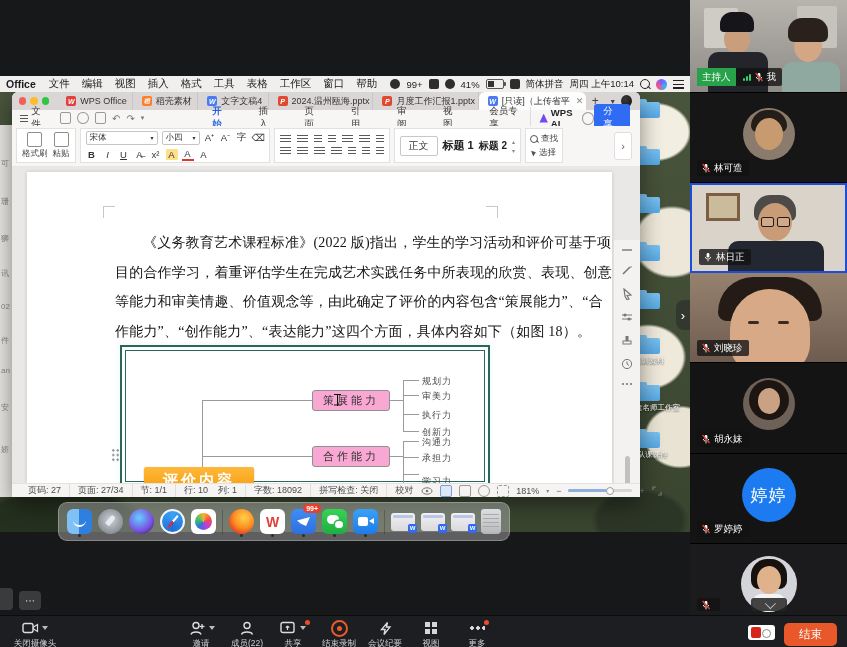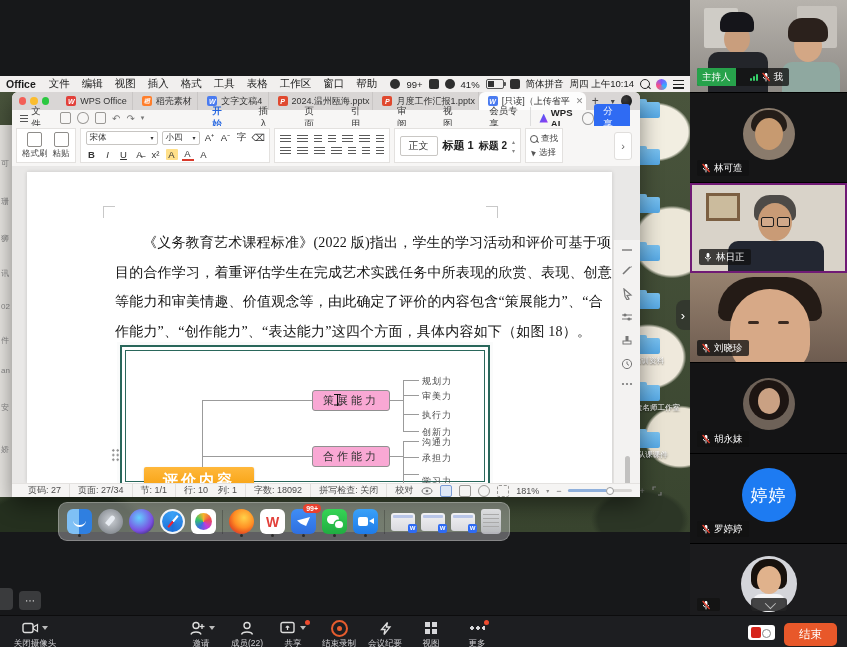--- a/index.html
+++ b/index.html
@@ -198,24 +198,24 @@
   .dots3{width:16px;height:4px;background:radial-gradient(circle,#d6d6d9 1.6px,transparent 1.8px) 0 0/6px 4px repeat-x;position:relative;}
   .endbtn{position:absolute;right:10px;top:7px;background:#e8582a;color:#fff;font-size:11.5px;border-radius:5px;
     padding:4px 15px;z-index:8;}
   .plogo{position:absolute;left:748px;top:9px;width:27px;height:15px;background:#fff;border-radius:3px;overflow:hidden;}
   .plogo:before{content:"";position:absolute;left:3px;top:2px;width:10px;height:11px;background:#d6251c;border-radius:2px;}
   .plogo:after{content:"";position:absolute;right:4px;top:4px;width:7px;height:7px;border:1px solid #888;border-radius:50%;}
 
   
   .sidebar{position:absolute;right:0;top:0;width:157px;height:647px;background:#0d0d0e;z-index:6;}
   .tile{position:absolute;left:0;width:157px;overflow:hidden;background:#161617;border-bottom:1px solid #000;box-sizing:border-box;}
-  .tile.activespk{border:2px solid #701a75;}
+  .tile.activespk{border:2px solid #1d4ed8;}
   .nametag{position:absolute;left:7px;bottom:6px;background:rgba(18,18,18,.78);border-radius:2px;color:#fff;
     font-size:9.5px;display:flex;align-items:center;gap:3px;padding:1.5px 6px 1.5px 4px;z-index:3;white-space:nowrap;}
-  .hostbadge{background:#27a24b;color:#fff;font-size:9.5px;padding:2.5px 5px;border-radius:2px 0 0 2px;margin:-1.5px 11px -1.5px -4px;}
+  .hostbadge{background:#27a24b;color:#fff;font-size:9.5px;padding:2.5px 5px;border-radius:2px 0 0 2px;margin:-1.5px 4px -1.5px -4px;}
   .sigbars{display:flex;align-items:flex-end;gap:1px;height:8px;}
   .sigbars i{width:2px;background:#35d06a;border-radius:1px;}
   .hair{position:absolute;border-radius:50%;}
   .skin{position:absolute;border-radius:50%;}
   .body{position:absolute;border-radius:10px 10px 0 0;}
   .chevpill{position:absolute;left:50%;transform:translateX(-50%);bottom:4px;width:36px;height:13px;background:rgba(35,35,37,.85);
     border-radius:3px;display:flex;align-items:center;justify-content:center;z-index:4;}
   .chevpill:before{content:"";width:7px;height:7px;border-right:1.6px solid #bbb;border-bottom:1.6px solid #bbb;transform:rotate(45deg) translateY(-2px);}
   .avcircle{position:absolute;left:50%;transform:translateX(-50%);border-radius:50%;}
   .avtext{display:flex;align-items:center;justify-content:center;color:#fff;font-size:17px;letter-spacing:1px;}

